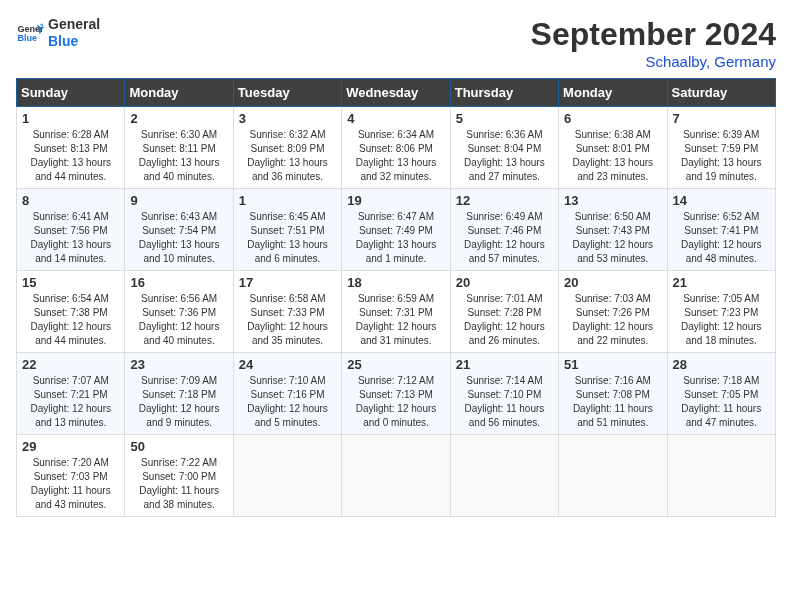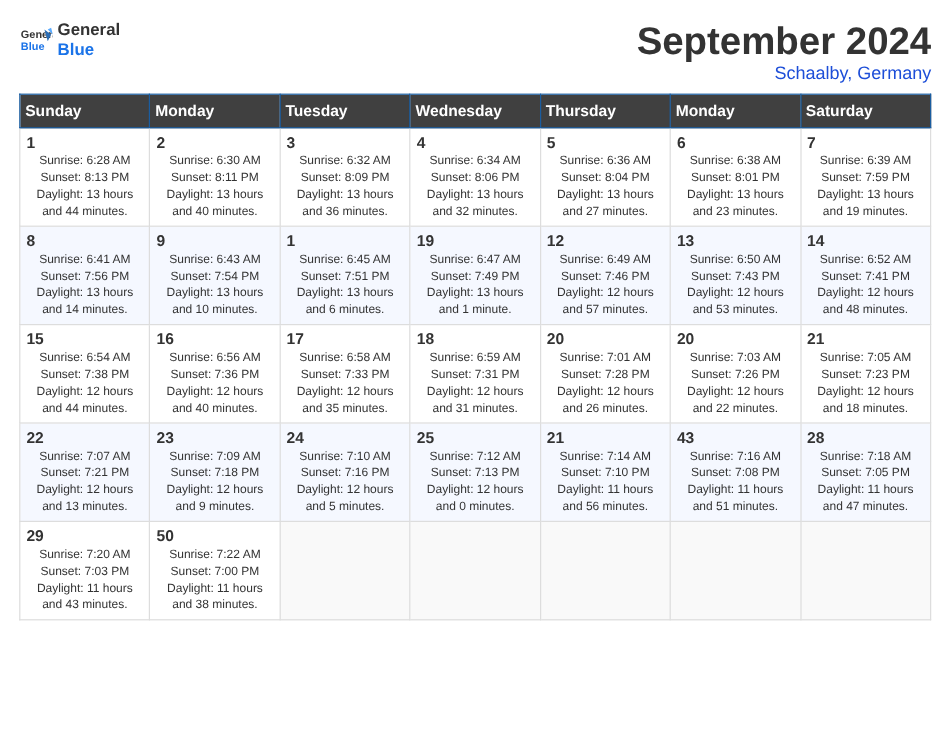--- a/index.html
+++ b/index.html
@@ -223,21 +223,21 @@
         </td>
         <td>
           <span class="day-number">25</span>
           <div class="day-info">Sunrise: 7:12 AM<br>Sunset: 7:13 PM<br>Daylight: 12 hours and 0 minutes.</div>
         </td>
         <td>
           <span class="day-number">21</span>
           <div class="day-info">Sunrise: 7:14 AM<br>Sunset: 7:10 PM<br>Daylight: 11 hours and 56 minutes.</div>
         </td>
         <td>
-          <span class="day-number">43</span>
+          <span class="day-number">51</span>
           <div class="day-info">Sunrise: 7:16 AM<br>Sunset: 7:08 PM<br>Daylight: 11 hours and 51 minutes.</div>
         </td>
         <td>
           <span class="day-number">28</span>
           <div class="day-info">Sunrise: 7:18 AM<br>Sunset: 7:05 PM<br>Daylight: 11 hours and 47 minutes.</div>
         </td>
       </tr>
       <tr>
         <td>
           <span class="day-number">29</span>

